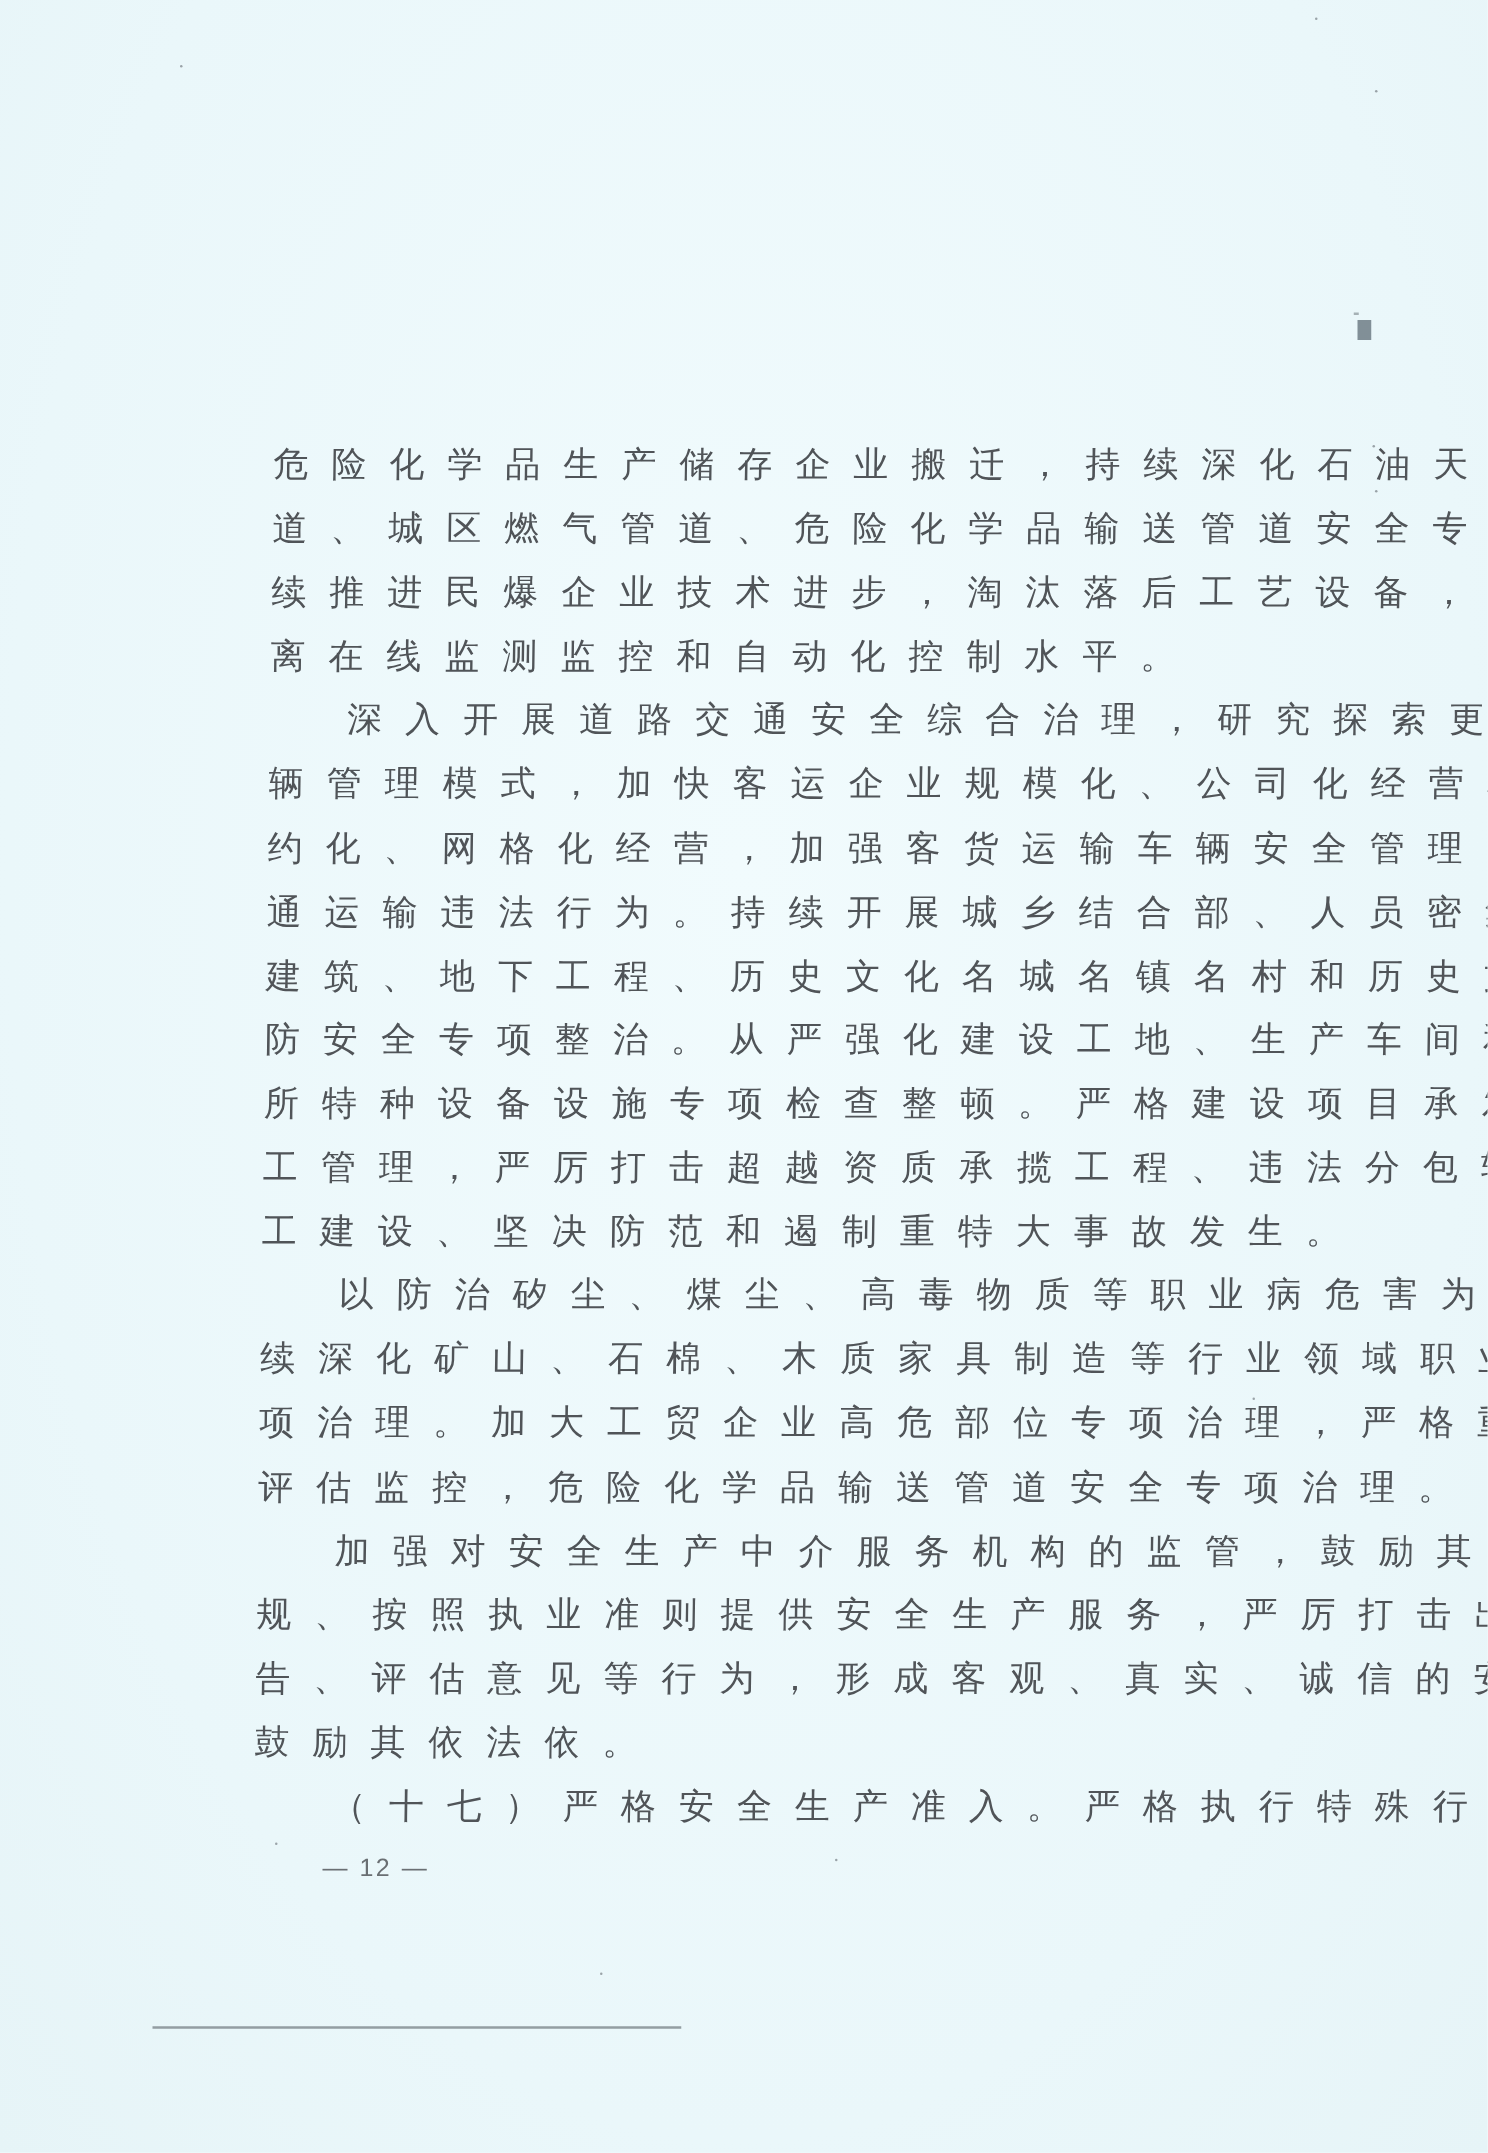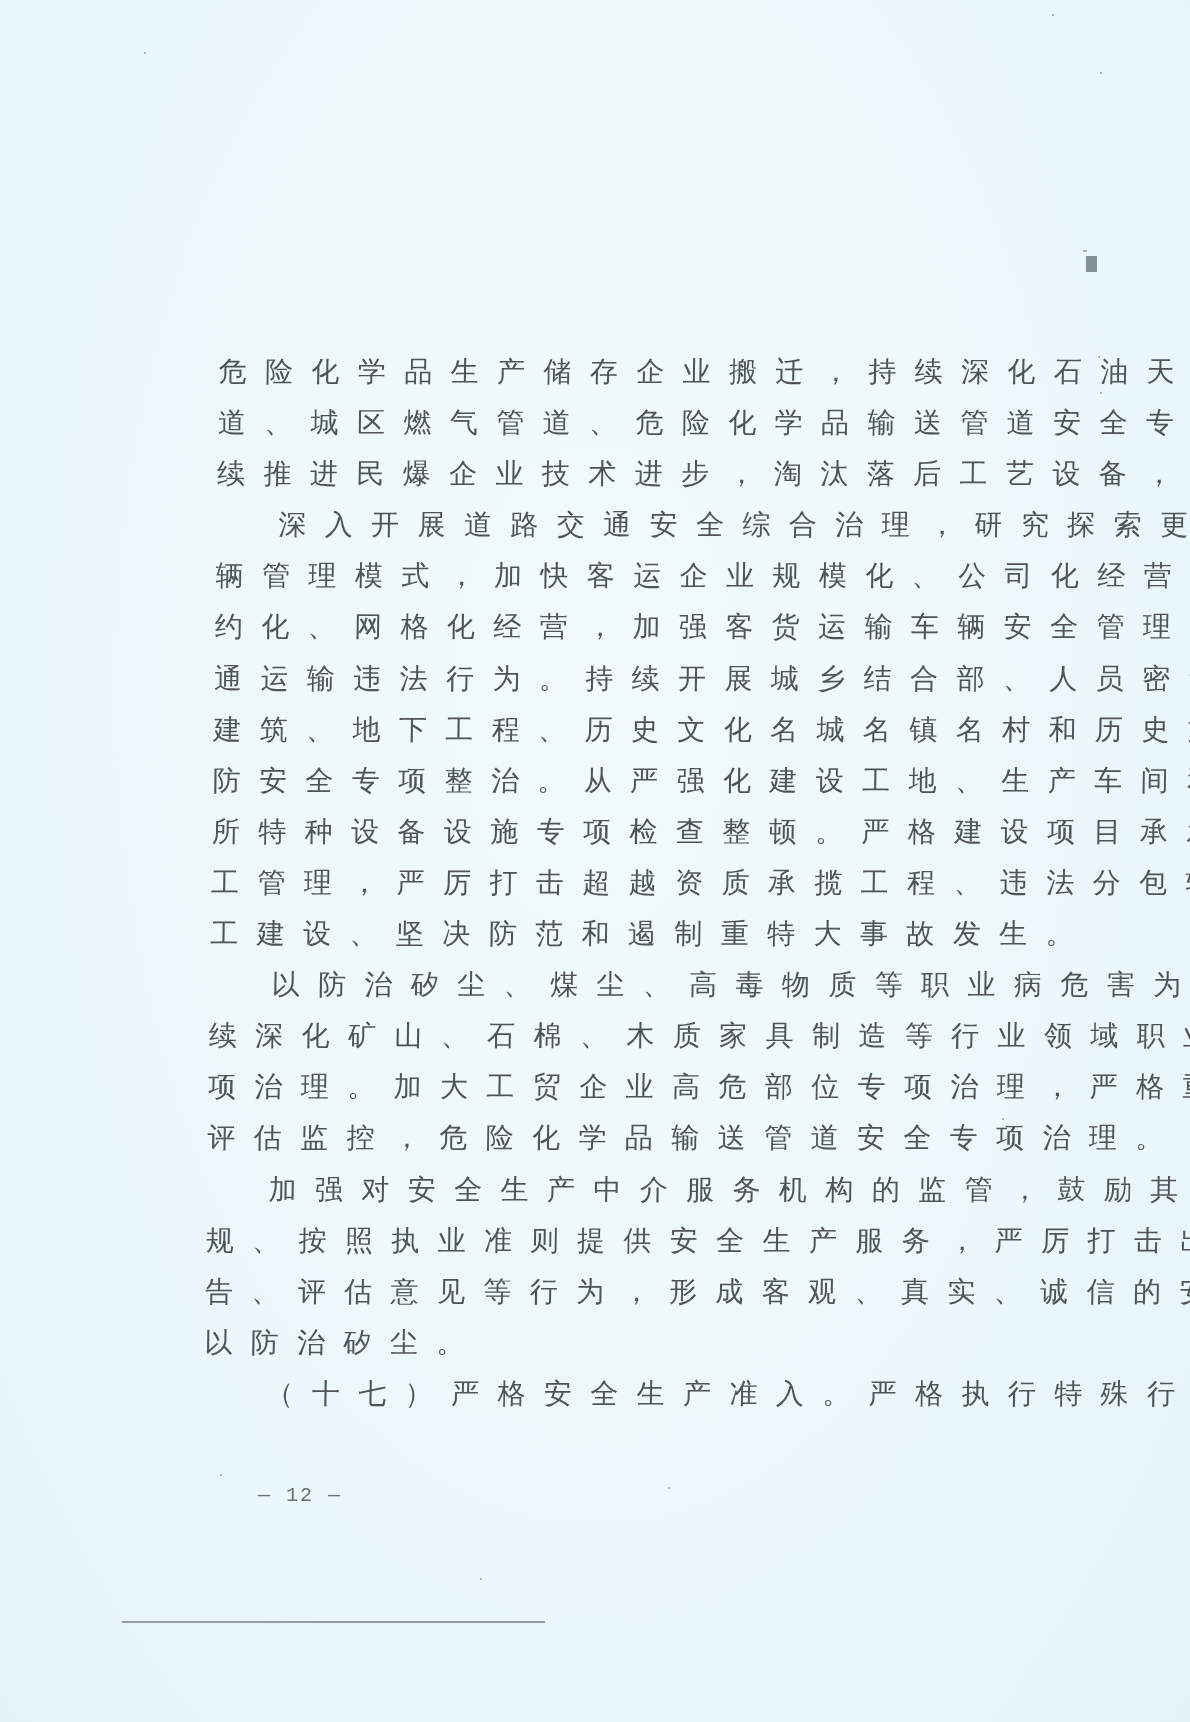--- a/index.html
+++ b/index.html
@@ -57,21 +57,21 @@
       white-space: nowrap;
       color: #505458;
     }
     .line.indent {
       padding-left: 62px;
     }
     .page-number {
       position: absolute;
       left: 258px;
       top: 1484px;
-      font-family: Liberation Mono, monospace;
+      font-family: Liberation Sans, sans-serif;
       font-size: 20px;
       color: #6a6f73;
       letter-spacing: 2px;
       white-space: pre;
     }
     .footer-rule {
       position: absolute;
       left: 122px;
       top: 1621px;
       width: 423px;
@@ -93,20 +93,21 @@
 <div class="page">
 
   <div class="binding-mark"></div>
 
   <div class="text-block">
 
     <div class="paragraph">
       <div class="line">危险化学品生产储存企业搬迁，持续深化石油天然气长输管</div>
       <div class="line">道、城区燃气管道、危险化学品输送管道安全专项治理。继</div>
       <div class="line">续推进民爆企业技术进步，淘汰落后工艺设备，提高人机隔</div>
+      <div class="line">离在线监测监控和自动化控制水平。</div>
     </div>
 
     <div class="paragraph">
       <div class="line indent">深入开展道路交通安全综合治理，研究探索更加有效的车</div>
       <div class="line">辆管理模式，加快客运企业规模化、公司化经营和货运企业集</div>
       <div class="line">约化、网格化经营，加强客货运输车辆安全管理，严厉打击交</div>
       <div class="line">通运输违法行为。持续开展城乡结合部、人员密集场所、高层</div>
       <div class="line">建筑、地下工程、历史文化名城名镇名村和历史文化街区等消</div>
       <div class="line">防安全专项整治。从严强化建设工地、生产车间和公众聚集场</div>
       <div class="line">所特种设备设施专项检查整顿。严格建设项目承发包和建筑施</div>
@@ -118,21 +119,21 @@
       <div class="line indent">以防治矽尘、煤尘、高毒物质等职业病危害为重点，继</div>
       <div class="line">续深化矿山、石棉、木质家具制造等行业领域职业病危害专</div>
       <div class="line">项治理。加大工贸企业高危部位专项治理，严格重大危险源</div>
       <div class="line">评估监控，危险化学品输送管道安全专项治理。</div>
     </div>
 
     <div class="paragraph">
       <div class="line indent">加强对安全生产中介服务机构的监管，鼓励其依法依</div>
       <div class="line">规、按照执业准则提供安全生产服务，严厉打击出具虚假报</div>
       <div class="line">告、评估意见等行为，形成客观、真实、诚信的安全生产中</div>
-      <div class="line">以防治矽尘。</div>
+      <div class="line">鼓励其依法依。</div>
     </div>
 
     <div class="paragraph">
       <div class="line indent">（十七）严格安全生产准入。严格执行特殊行业领域建</div>
     </div>
   </div>
 
   <div class="page-number">— 12 —</div>
 
   <div class="footer-rule"></div>

